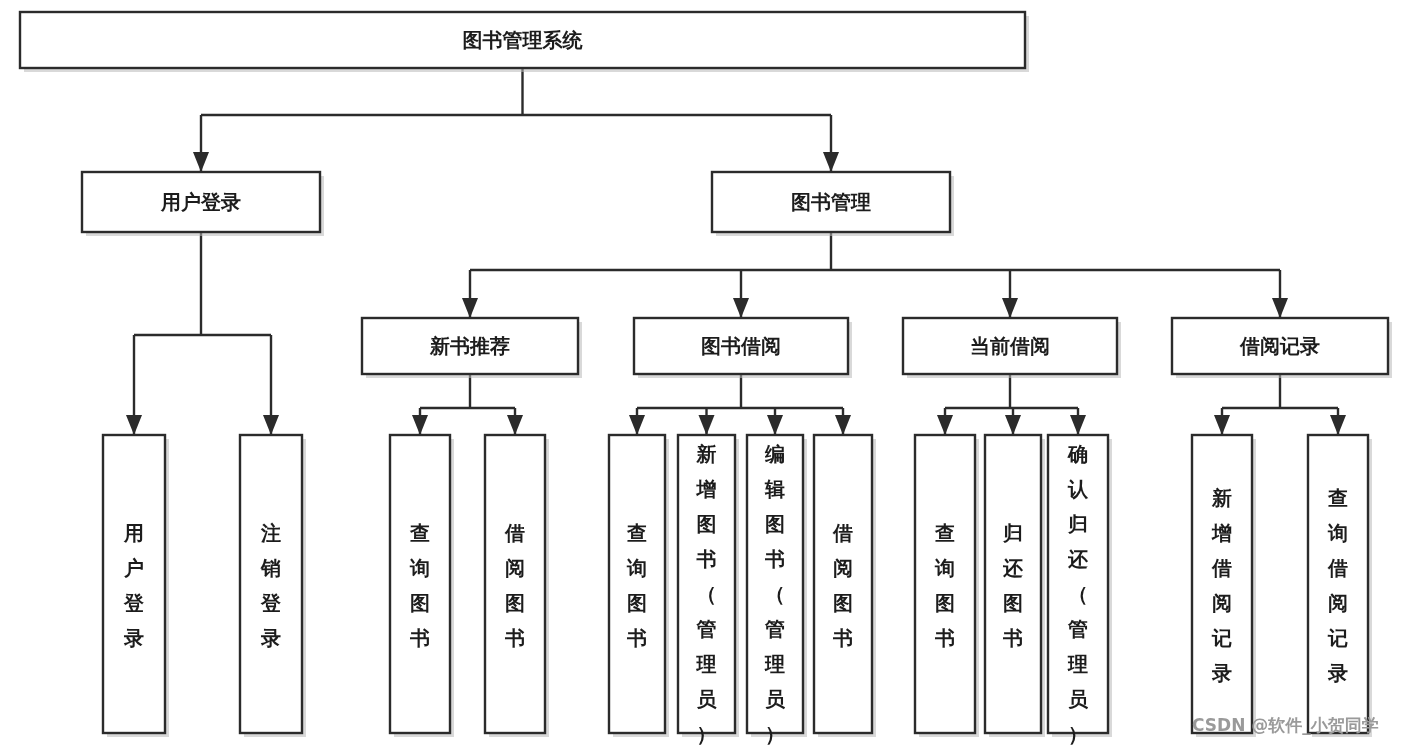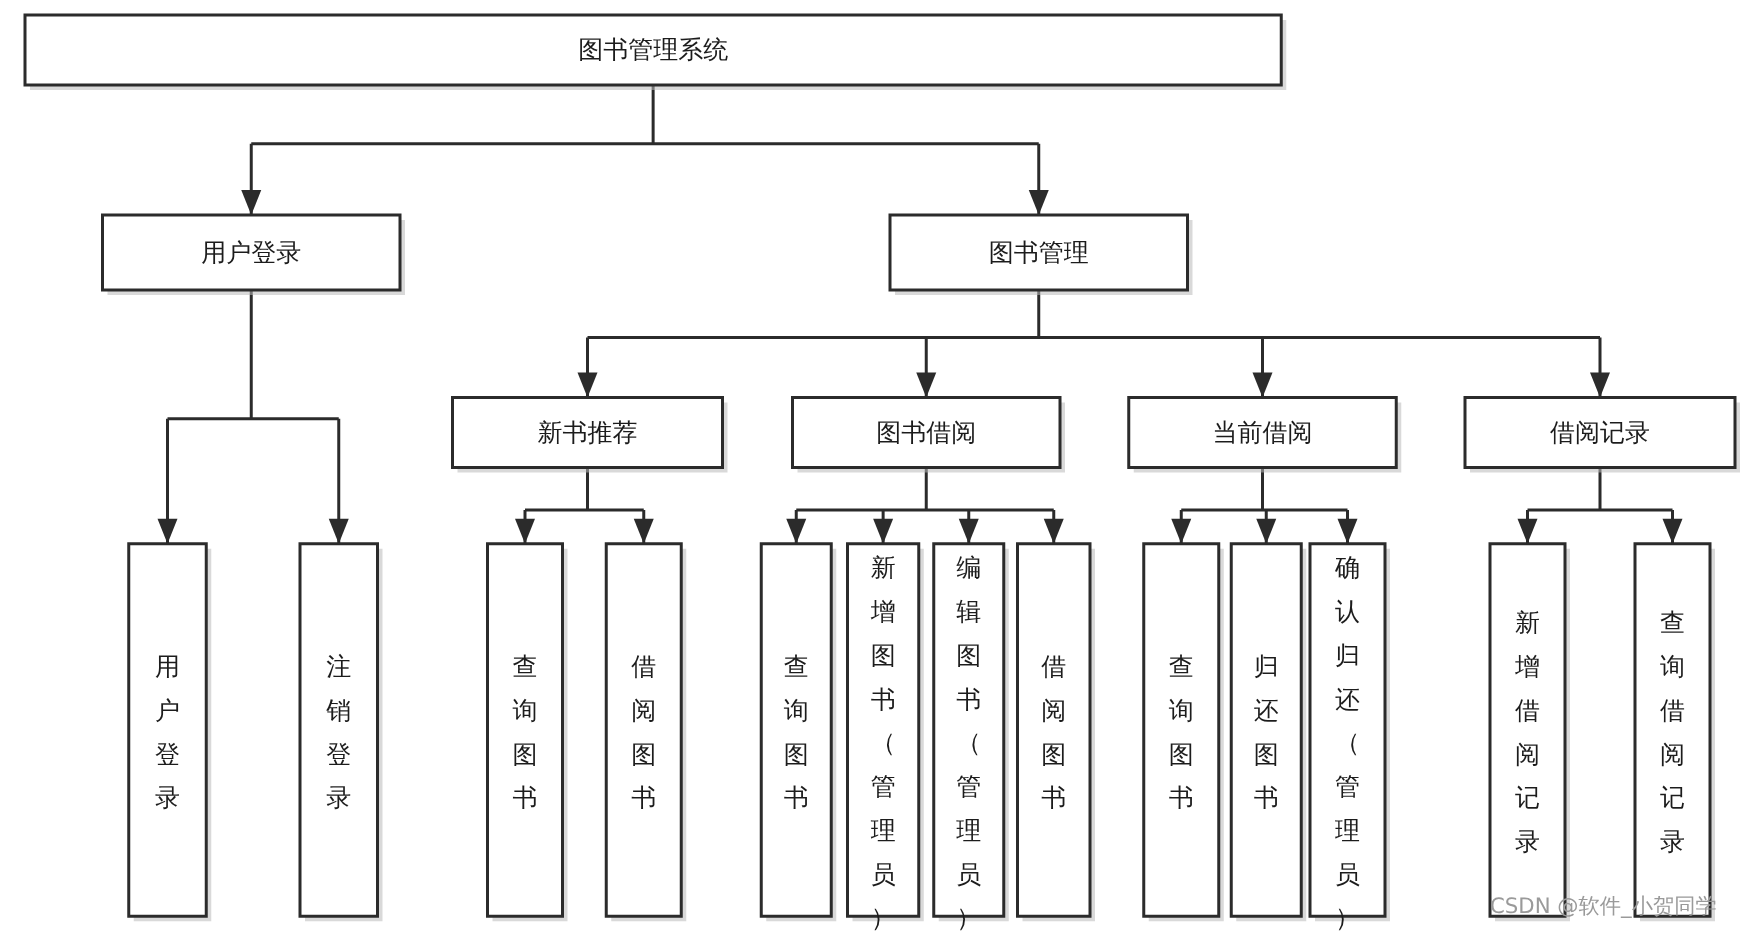--- a/index.html
+++ b/index.html
@@ -10,20 +10,21 @@
   }
   body {
     font-family: "DejaVu Sans", "Liberation Sans", sans-serif;
   }
   #diagram-root {
     position: relative;
     width: 1405px;
     height: 747px;
     background: #ffffff;
     overflow: hidden;
+    font-weight: bold;
   }
   svg#flow-svg {
     position: absolute;
     left: 0;
     top: 0;
     width: 1405px;
     height: 747px;
     display: block;
   }
   .node-box {

